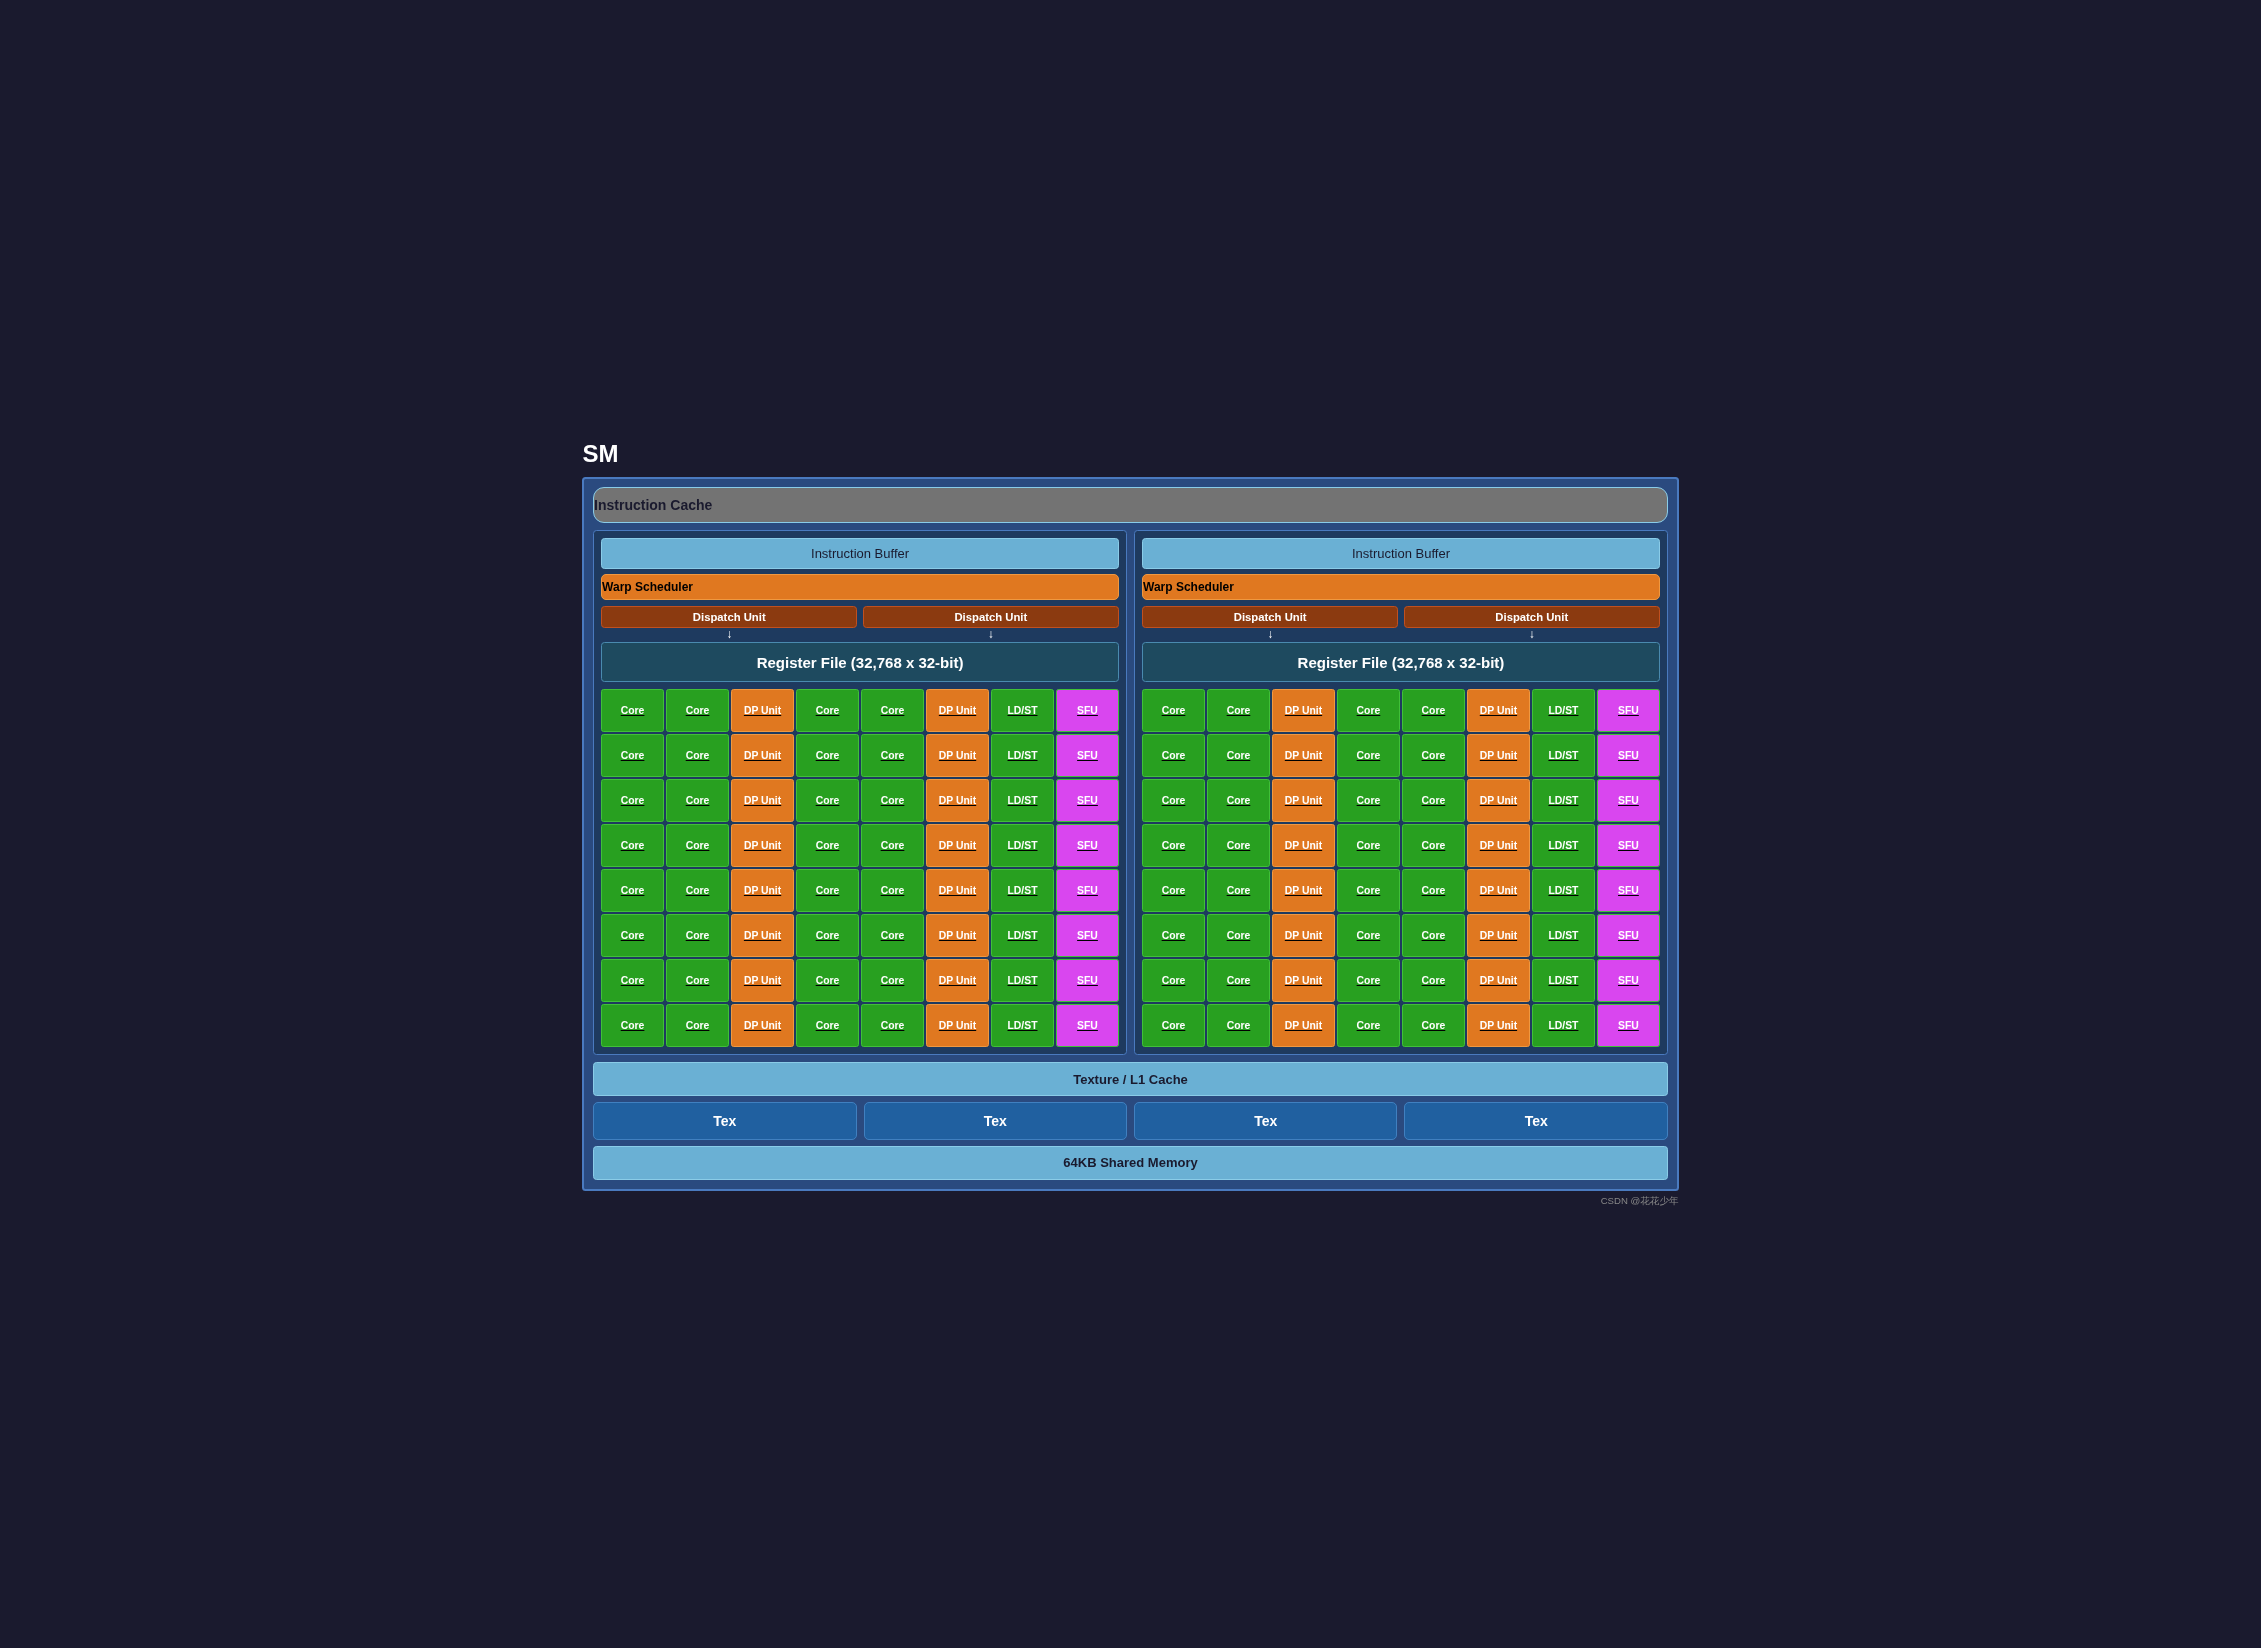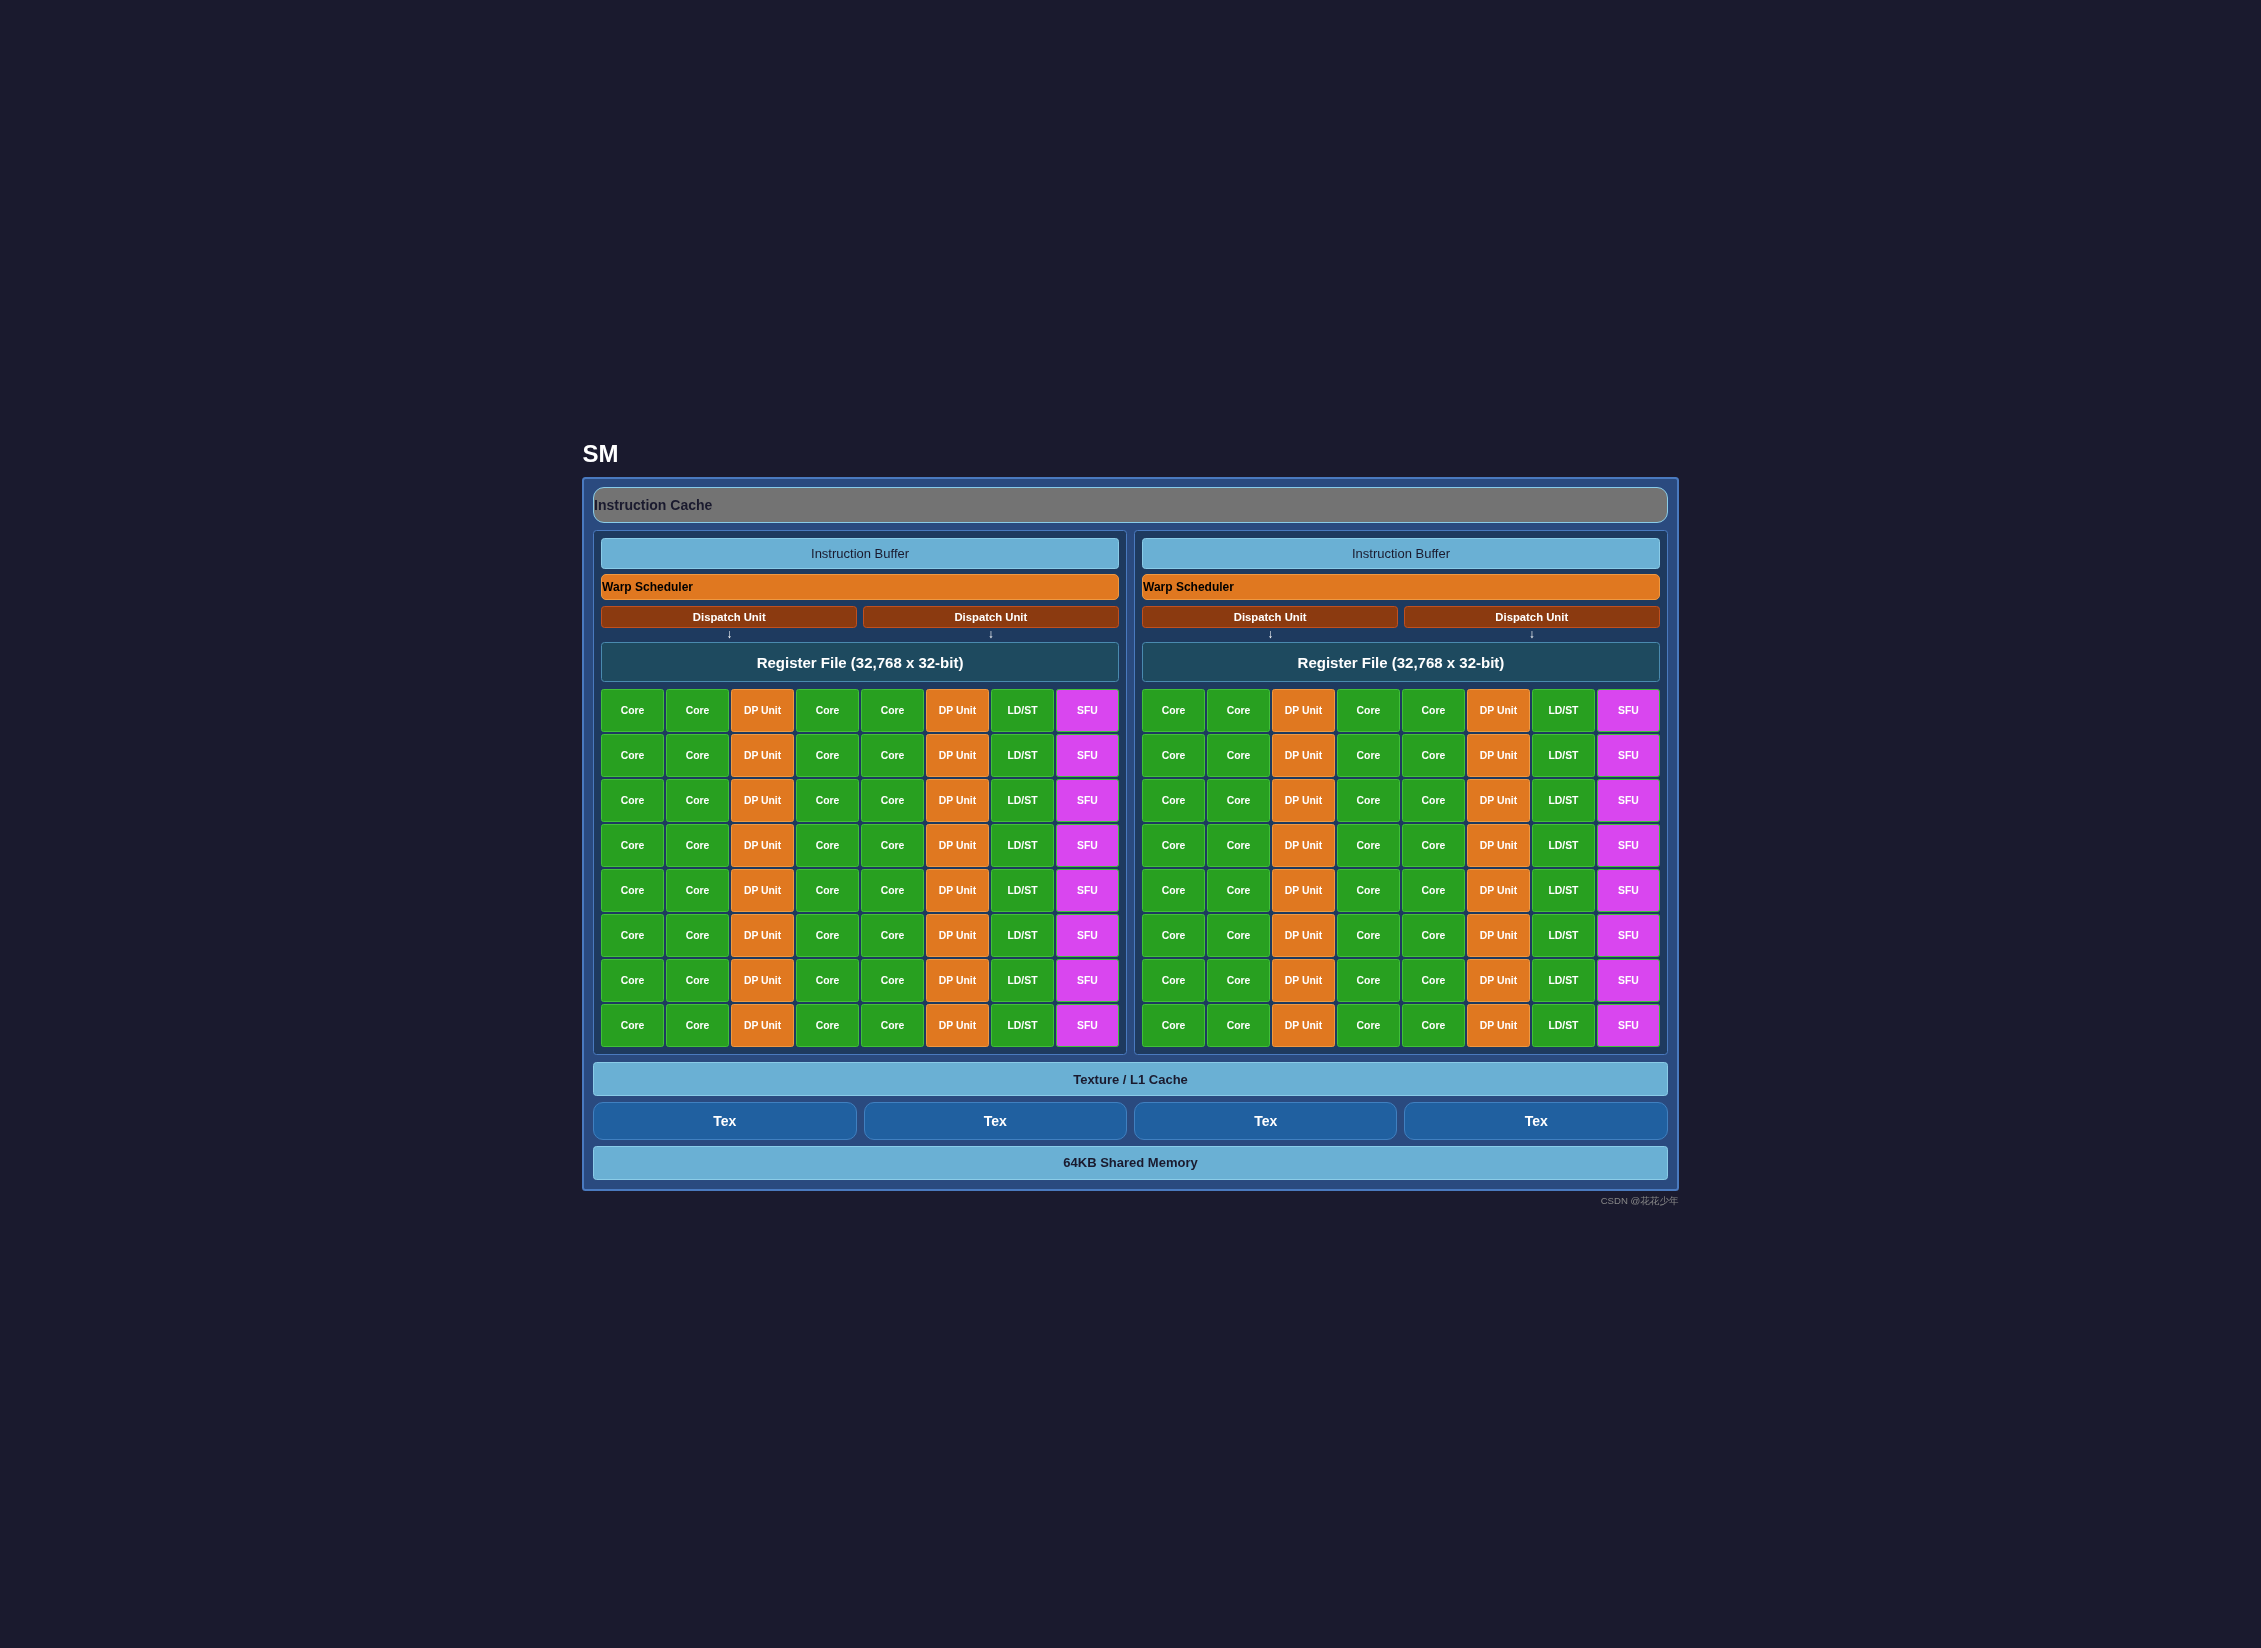--- a/index.html
+++ b/index.html
@@ -110,20 +110,21 @@
       font-weight: bold;
       font-size: 15px;
       color: white;
       margin-top: 14px;
       margin-bottom: 7px;
     }
     .cores-grid {
       display: grid;
       grid-template-columns: repeat(8, 1fr);
       gap: 2px;
+      text-decoration: underline;
     }
     .cell {
       border-radius: 2.6px;
       text-align: center;
       padding: 7px 1.7px;
       font-weight: bold;
       font-size: 10.4px;
       color: white;
       display: flex;
       align-items: center;
@@ -163,21 +164,21 @@
     }
     .tex-row {
       display: flex;
       gap: 7px;
       margin-bottom: 5.2px;
     }
     .tex-unit {
       flex: 1;
       background: #2060a0;
       border: 1.7px solid #4080c0;
-      border-radius: 10px;
+      border-radius: 5px;
       text-align: center;
       padding: 10.4px 0;
       font-weight: bold;
       font-size: 14px;
       color: white;
     }
     .shared-memory {
       background: #6ab0d4;
       border: 1.7px solid #8acce8;
       border-radius: 3.5px;

